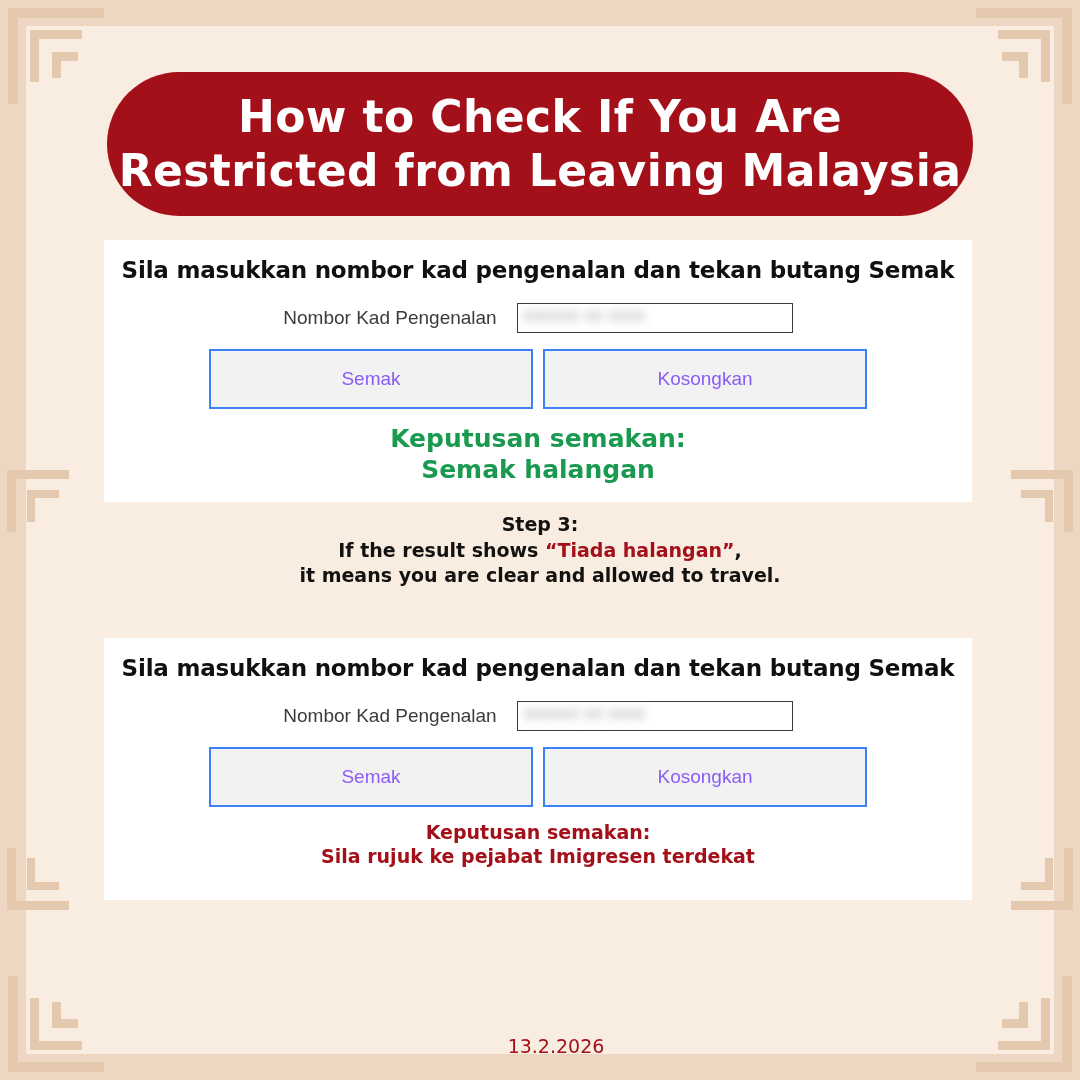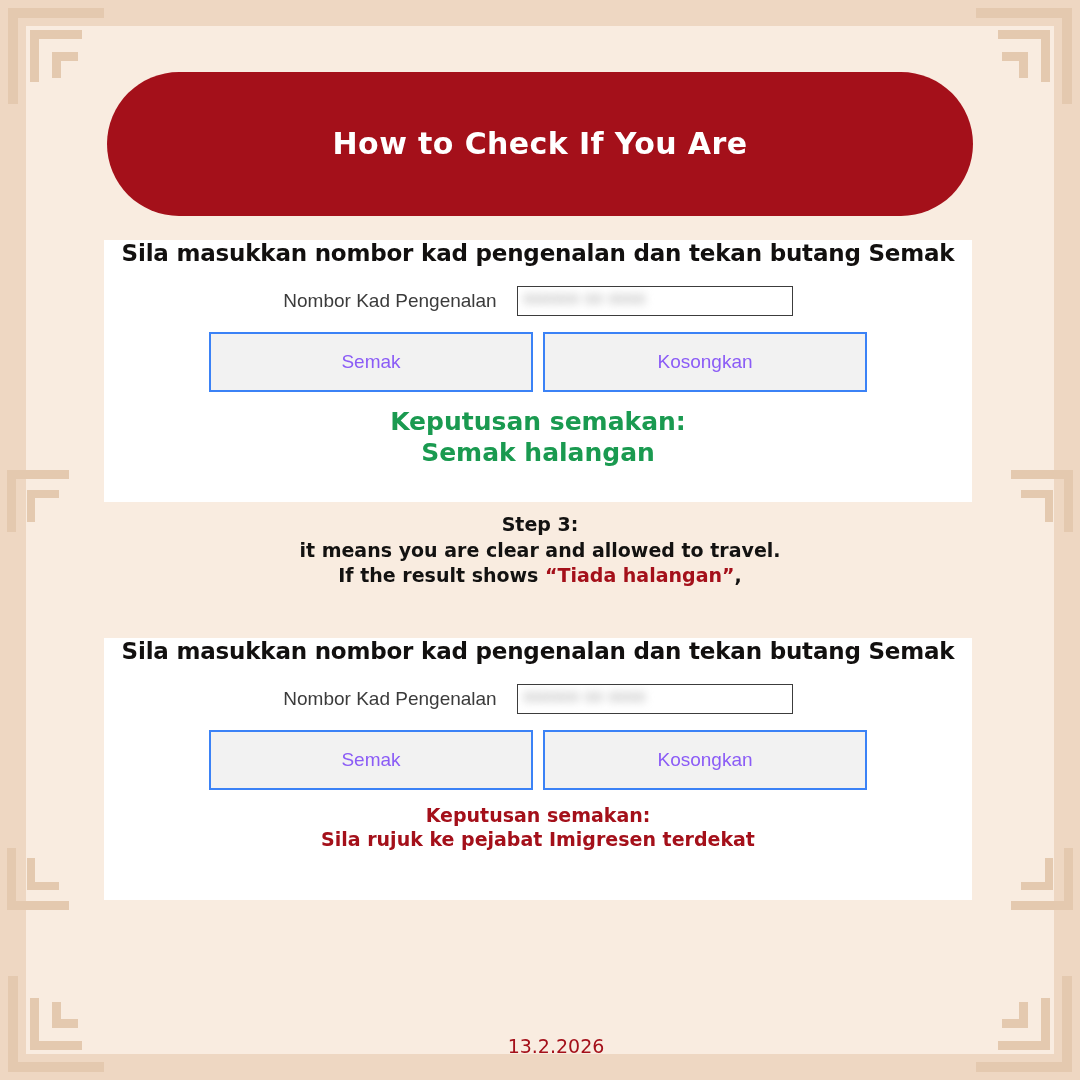--- a/index.html
+++ b/index.html
@@ -87,21 +87,21 @@
     background: #a4101a;
     border-radius: 72px;
     display: flex;
     flex-direction: column;
     align-items: center;
     justify-content: center;
     color: #ffffff;
     text-align: center;
   }
   .title-line {
-    font-size: 30px;
+    font-size: 44px;
     font-weight: bold;
     letter-spacing: 0.4px;
     line-height: 1.22;
     font-family: "DejaVu Sans", sans-serif;
   }
 
   
   .shot {
     position: absolute;
     background: #ffffff;
@@ -109,20 +109,21 @@
   }
   .shot1 { left: 104px; top: 240px;  width: 868px; height: 262px; }
   .shot2 { left: 104px; top: 638px;  width: 868px; height: 262px; }
 
   .shot-head {
     text-align: center;
     font-size: 23px;
     color: #12100f;
     font-weight: bold;
     font-family: "DejaVu Sans", sans-serif;
+    padding-top: 17px;
     letter-spacing: -0.2px;
   }
   .field-row {
     display: flex;
     align-items: center;
     justify-content: center;
     margin-top: 20px;
     gap: 20px;
   }
   .field-label {
@@ -270,20 +271,21 @@
     <div class="side-key mr-br" style="right:7px;bottom:170px;">
       <i class="k-a"></i>
         <i class="k-b"></i>
         <i class="k-c"></i>
         <i class="k-d"></i>
     </div>
   </div>
 
   <div class="title-pill">
     <span class="title-line">How to Check If You Are</span>
+    <span class="title-line">Restricted from Leaving Malaysia</span>
   </div>
 
   <div class="shot shot1">
     <div class="shot-head">Sila masukkan nombor kad pengenalan dan tekan butang Semak</div>
     <div class="field-row">
       <span class="field-label">Nombor Kad Pengenalan</span>
       <span class="field-input">
         <span class="blur-value">000000 00 0000</span>
       </span>
     </div>
@@ -292,22 +294,22 @@
       <span class="gbtn">Kosongkan</span>
     </div>
     <div class="result ok">
       <span class="cap-line">Keputusan semakan:</span>
       <span class="cap-line">Semak halangan</span>
     </div>
   </div>
 
   <div class="caption cap1">
     <span class="cap-line">Step 3:</span>
+    <span class="cap-line"><span>If the result shows </span><span class="hl">“Tiada halangan”</span><span>,</span></span>
     <span class="cap-line">it means you are clear and allowed to travel.</span>
-    <span class="cap-line"><span>If the result shows </span><span class="hl">“Tiada halangan”</span><span>,</span></span>
   </div>
 
   <div class="shot shot2">
     <div class="shot-head">Sila masukkan nombor kad pengenalan dan tekan butang Semak</div>
     <div class="field-row">
       <span class="field-label">Nombor Kad Pengenalan</span>
       <span class="field-input">
         <span class="blur-value">000000 00 0000</span>
       </span>
     </div>

